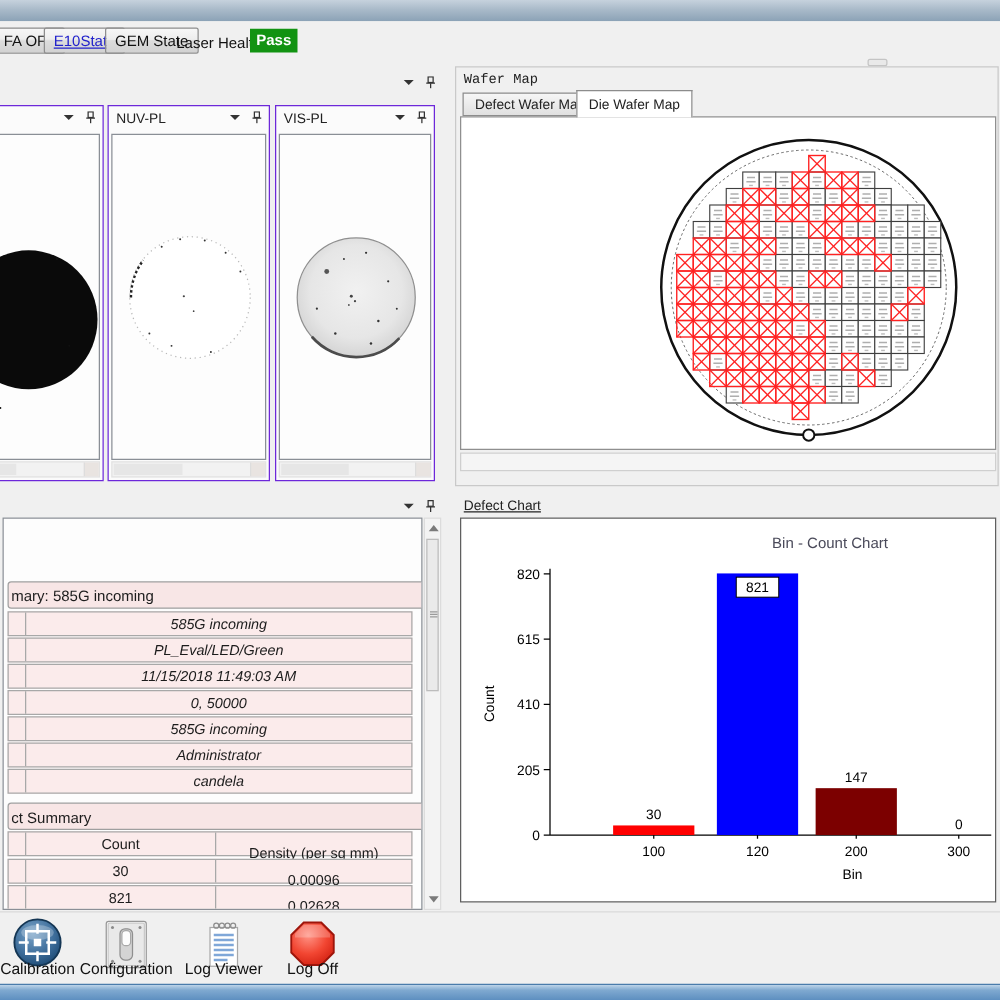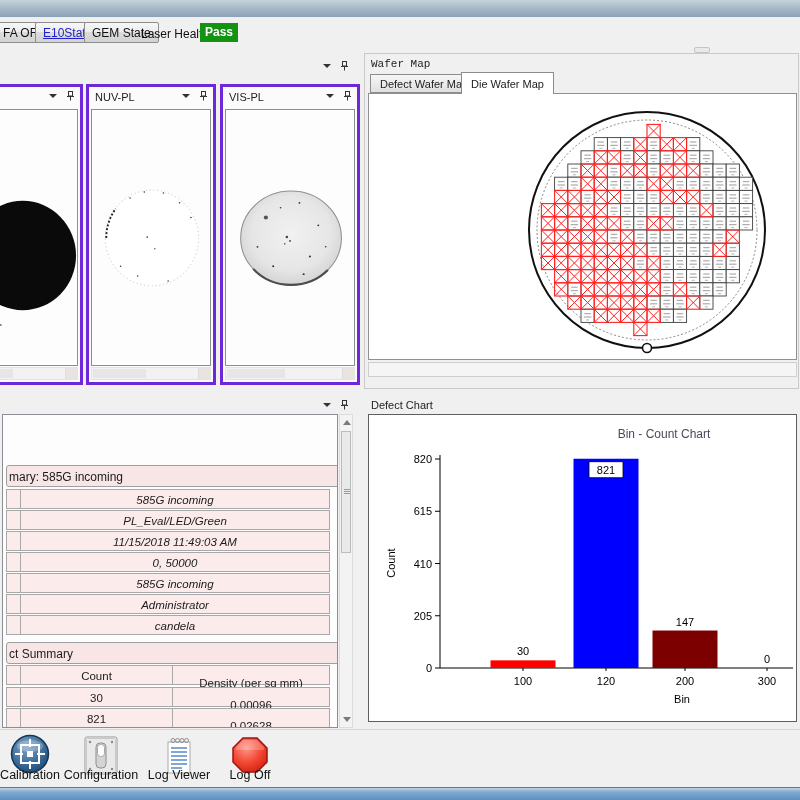--- a/index.html
+++ b/index.html
@@ -32,29 +32,29 @@
   .chev { width:0; height:0; border-left:4px solid transparent; border-right:4px solid transparent;
     border-top:4px solid #333; cursor:pointer; }
   .pin { cursor:pointer; }
 
   
   .dock-titlebar { position:absolute; left:0; width:354px; height:22px; background:#f0f0f0; }
   #dock1-titlebar { top:57px; }
   #dock2-titlebar { top:396px; }
 
   
-  .img-panel { position:absolute; top:84px; height:301px; background:#fbfbfb; border:3px solid #6d28d9; }
+  .img-panel { position:absolute; top:84px; height:301px; background:#fbfbfb; border:1px solid #6d28d9; }
   .img-panel-title { position:relative; height:20px; font-size:11px; color:#222; padding:4px 4px 0 6px; }
   .img-view { position:absolute; left:2px; right:2px; top:22px; bottom:16px; background:#fdfdfd; border:1px solid #8a8f96; overflow:hidden; }
   .hscroll { position:absolute; left:2px; right:2px; bottom:2px; height:13px; background:#f2f2f2; border:1px solid #e2e2e2; }
   .hscroll .thumb { position:absolute; left:1px; top:1px; width:45%; height:9px; background:#e6e6e6; }
   .hscroll .corner { position:absolute; right:0; top:0; width:12px; height:100%; background:#e9e4e1; border-left:1px solid #ddd; }
   #img-panel-1 { left:-47px; width:130px; }
   #img-panel-2 { left:86px;  width:130px; }
-  #img-panel-3 { left:220px; width:140px; }
+  #img-panel-3 { left:220px; width:128px; }
 
   
   #summary-content { position:absolute; left:2px; top:414px; width:336px; height:314px;
     background:#fdfdfd; border:1px solid #8a8f96; overflow:hidden; }
   #summary-vscroll { position:absolute; left:339px; top:414px; width:14px; height:314px;
     background:#f3f3f3; border:1px solid #dcdcdc; }
   #summary-vscroll .arrow { position:absolute; left:3px; width:0; height:0;
     border-left:4px solid transparent; border-right:4px solid transparent; }
   #summary-vscroll .arrow.up { top:5px; border-bottom:5px solid #7a7a7a; }
   #summary-vscroll .arrow.down { bottom:5px; border-top:5px solid #7a7a7a; }
@@ -86,21 +86,21 @@
   .tab { position:absolute; height:19px; top:74px; font-size:11px; color:#222; padding:3px 9px 0 9px;
     background:linear-gradient(180deg,#f6f6f6,#e0e0e0); border:1px solid #8c8c8c; cursor:pointer; z-index:1; }
   #tab-defect { left:370px; }
   #tab-die { left:461px; top:72px; height:22px; background:#fff; border-bottom:none; z-index:3; padding-top:5px; }
   #diemap-area { position:absolute; left:368px; top:93px; width:429px; height:267px; background:#fff;
     border:1px solid #8f8f8f; z-index:2; }
   #wafermap-status { position:absolute; left:368px; top:362px; width:429px; height:15px;
     background:#f5f5f5; border:1px solid #cfcfcf; }
 
   
-  #defectchart-title { position:absolute; left:371px; top:399px; font-size:11px; color:#222; }
+  #defectchart-title { position:absolute; left:371px; top:399px; font-size:11px; color:#222;text-decoration:underline; }
   #chart-area { position:absolute; left:368px; top:414px; width:429px; height:308px; background:#fff;
     border:1px solid #5f5f5f; }
 
   
   #bottom-toolbar { position:absolute; left:0; top:729px; width:800px; height:58px; background:#f0f0f0;
     border-top:1px solid #d9d9d9; }
   .bt-item { position:absolute; top:6px; text-align:center; cursor:pointer; }
   .bt-label { position:absolute; top:32px; width:100%; font-size:12.5px; color:#111; text-align:center; }
   #bt-cal { left:0px; width:60px; }
   #bt-conf { left:61px; width:80px; }

